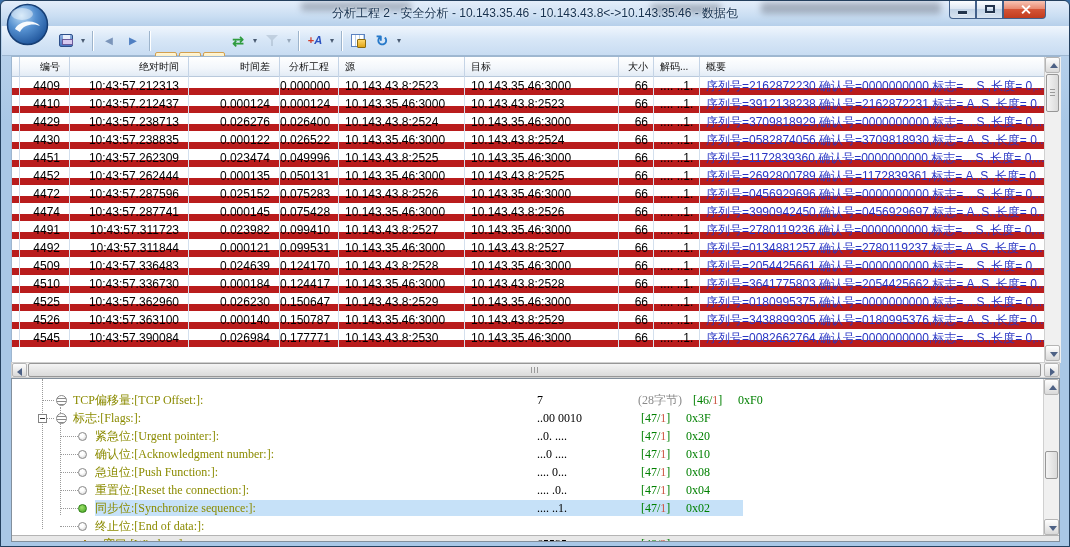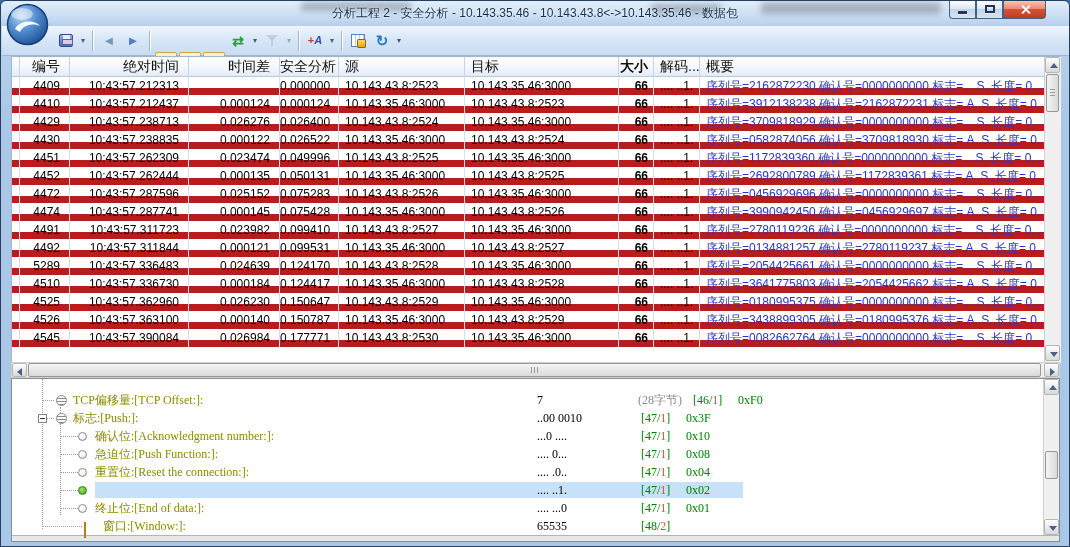--- a/index.html
+++ b/index.html
@@ -74,28 +74,28 @@
   .i-locktable::after { content:""; position:absolute; right:-2px; bottom:-2px; width:7px; height:7px; background:linear-gradient(180deg,#ffd76a,#e2a618); border:1px solid #8a6a10; border-radius:1px; }
   .i-refresh { font-size:15px; color:#2779c9; font-weight:bold; line-height:1; }
 
   
   .client { position:absolute; left:10px; top:55px; width:1049px; height:486px; background:#fff; }
 
   
   .ptable { position:absolute; left:0; top:0; width:1049px; height:306px; background:#fff; border:1px solid #9eb6cf; border-bottom:none; }
   .phead { position:absolute; left:0; top:0; width:1032px; height:20px; display:flex;
     background:linear-gradient(180deg,#ffffff 0,#f2f6fb 60%,#e2ebf5 100%); border-bottom:1px solid #b9c9dc; }
-  .hcell { height:20px; line-height:19px; font-size:14px; color:#111; border-right:1px solid #c5d4e6; overflow:hidden; white-space:nowrap; }
+  .hcell { height:20px; line-height:19px; font-size:10px; color:#111; border-right:1px solid #c5d4e6; overflow:hidden; white-space:nowrap; }
   .rows { position:absolute; left:0; top:20px; width:1032px; }
   .trow { display:flex; height:18px; border-bottom:7px solid #b91c1c; background:#fff; cursor:default; }
   .cell { height:18px; line-height:18px; font-size:12px; color:#000; border-right:1px solid #d4e0ee; overflow:hidden; white-space:nowrap; }
   .r { text-align:right; padding-right:9px; }
   .l { text-align:left; padding-left:6px; }
   .c0 { width:8px; }  .c1 { width:50px; } .c2 { width:119px; } .c3 { width:91px; }
-  .c4 { width:59px; } .c5 { width:126px; } .c6 { width:154px; } .c7 { width:35px; padding-right:5px;font-weight:bold; }
+  .c4 { width:59px; } .c5 { width:126px; } .c6 { width:154px; } .c7 { width:35px; padding-right:5px; }
   .c8 { width:46px; } .c9 { width:344px; border-right:none; }
   .summary { color:#2936c4; }
 
   
   .sb-track { background:#f0f0f0; }
   .sbtn { position:absolute; background:linear-gradient(180deg,#fefefe,#d9d9d9); border:1px solid #b5b5b5; border-radius:2px; cursor:pointer; }
   .tri { position:absolute; width:0; height:0; }
   .tri-up    { left:4px; top:5px;  border-left:4px solid transparent; border-right:4px solid transparent; border-bottom:5px solid #4d6185; }
   .tri-down  { left:4px; top:6px;  border-left:4px solid transparent; border-right:4px solid transparent; border-top:5px solid #4d6185; }
   .tri-left  { left:4px; top:4px;  border-top:4px solid transparent; border-bottom:4px solid transparent; border-right:5px solid #4d6185; }
@@ -235,21 +235,21 @@
   </div>
 
   <div class="client">
 
     <div class="ptable">
       <div class="phead" id="phead">
         <span class="hcell c0"></span>
       <span class="hcell c1 r">编号</span>
           <span class="hcell c2 r">绝对时间</span>
           <span class="hcell c3 r">时间差</span>
-          <span class="hcell c4 r">安全分析</span>
+          <span class="hcell c4 r">分析工程</span>
           <span class="hcell c5 l">源</span>
           <span class="hcell c6 l">目标</span>
           <span class="hcell c7 r">大小</span>
           <span class="hcell c8 l">解码...</span>
           <span class="hcell c9 l">概要</span>
         </div>
       <div class="rows" id="packet-rows">
   <div class="trow">
     <span class="cell c0"></span>
     <span class="cell c1 r">4409</span>
@@ -375,21 +375,21 @@
     <span class="cell c4 r">0.099531</span>
     <span class="cell c5 l">10.143.35.46:3000</span>
     <span class="cell c6 l">10.143.43.8:2527</span>
     <span class="cell c7 r">66</span>
     <span class="cell c8 l">.... ..1.</span>
     <span class="cell c9 l summary">序列号=0134881257,确认号=2780119237,标志=.A..S.,长度=  0...</span>
   </div>
 
   <div class="trow">
     <span class="cell c0"></span>
-    <span class="cell c1 r">5289</span>
+    <span class="cell c1 r">4509</span>
     <span class="cell c2 r">10:43:57.336483</span>
     <span class="cell c3 r">0.024639</span>
     <span class="cell c4 r">0.124170</span>
     <span class="cell c5 l">10.143.43.8:2528</span>
     <span class="cell c6 l">10.143.35.46:3000</span>
     <span class="cell c7 r">66</span>
     <span class="cell c8 l">.... ..1.</span>
     <span class="cell c9 l summary">序列号=2054425661,确认号=0000000000,标志=....S.,长度=  0,...</span>
   </div>
 
@@ -487,29 +487,42 @@
       <span class="pos"><span class="pp">[46/</span><span class="pn">1</span><span class="pp">]</span></span>
       <span class="hex">0xF0</span>
     </span>
   </div>
 
   <div class="grow lvl2 has-expand">
     
     <span class="stub"></span>
     <span class="expand"></span>
     <span class="ticon icon-field"></span>
-    <span class="tlabel">标志:[Push:]:</span>
+    <span class="tlabel">标志:[Flags:]:</span>
     <span class="vals">
       <span class="val">..00 0010</span>
       <span class="extra"></span>
       <span class="pos"><span class="pp">[47/</span><span class="pn">1</span><span class="pp">]</span></span>
       <span class="hex">0x3F</span>
     </span>
   </div>
 
+  <div class="grow lvl3">
+    
+    <span class="stub"></span>
+    
+    <span class="ticon icon-bit"></span>
+    <span class="tlabel">紧急位:[Urgent pointer:]:</span>
+    <span class="vals">
+      <span class="val">..0. ....</span>
+      <span class="extra"></span>
+      <span class="pos"><span class="pp">[47/</span><span class="pn">1</span><span class="pp">]</span></span>
+      <span class="hex">0x20</span>
+    </span>
+  </div>
 
   <div class="grow lvl3">
     
     <span class="stub"></span>
     
     <span class="ticon icon-bit"></span>
     <span class="tlabel">确认位:[Acknowledgment number:]:</span>
     <span class="vals">
       <span class="val">...0 ....</span>
       <span class="extra"></span>
@@ -544,40 +557,35 @@
       <span class="pos"><span class="pp">[47/</span><span class="pn">1</span><span class="pp">]</span></span>
       <span class="hex">0x04</span>
     </span>
   </div>
 
   <div class="grow lvl3 selected">
     <span class="sel-bg"></span>
     <span class="stub"></span>
     
     <span class="ticon icon-bit-on"></span>
+    <span class="tlabel">同步位:[Synchronize sequence:]:</span>
     <span class="vals">
       <span class="val">.... ..1.</span>
       <span class="extra"></span>
       <span class="pos"><span class="pp">[47/</span><span class="pn">1</span><span class="pp">]</span></span>
       <span class="hex">0x02</span>
     </span>
   </div>
 
   <div class="grow lvl3">
     
     <span class="stub"></span>
     
     <span class="ticon icon-bit"></span>
     <span class="tlabel">终止位:[End of data:]:</span>
-    <span class="vals">
-      <span class="val">.... ...0</span>
-      <span class="extra"></span>
-      <span class="pos"><span class="pp">[47/</span><span class="pn">1</span><span class="pp">]</span></span>
-      <span class="hex">0x01</span>
-    </span>
   </div>
 
   <div class="grow lvlw">
     
     <span class="stub"></span>
     
     <span class="ticon icon-window"></span>
     <span class="tlabel">窗口:[Window:]:</span>
     <span class="vals">
       <span class="val">65535</span>

